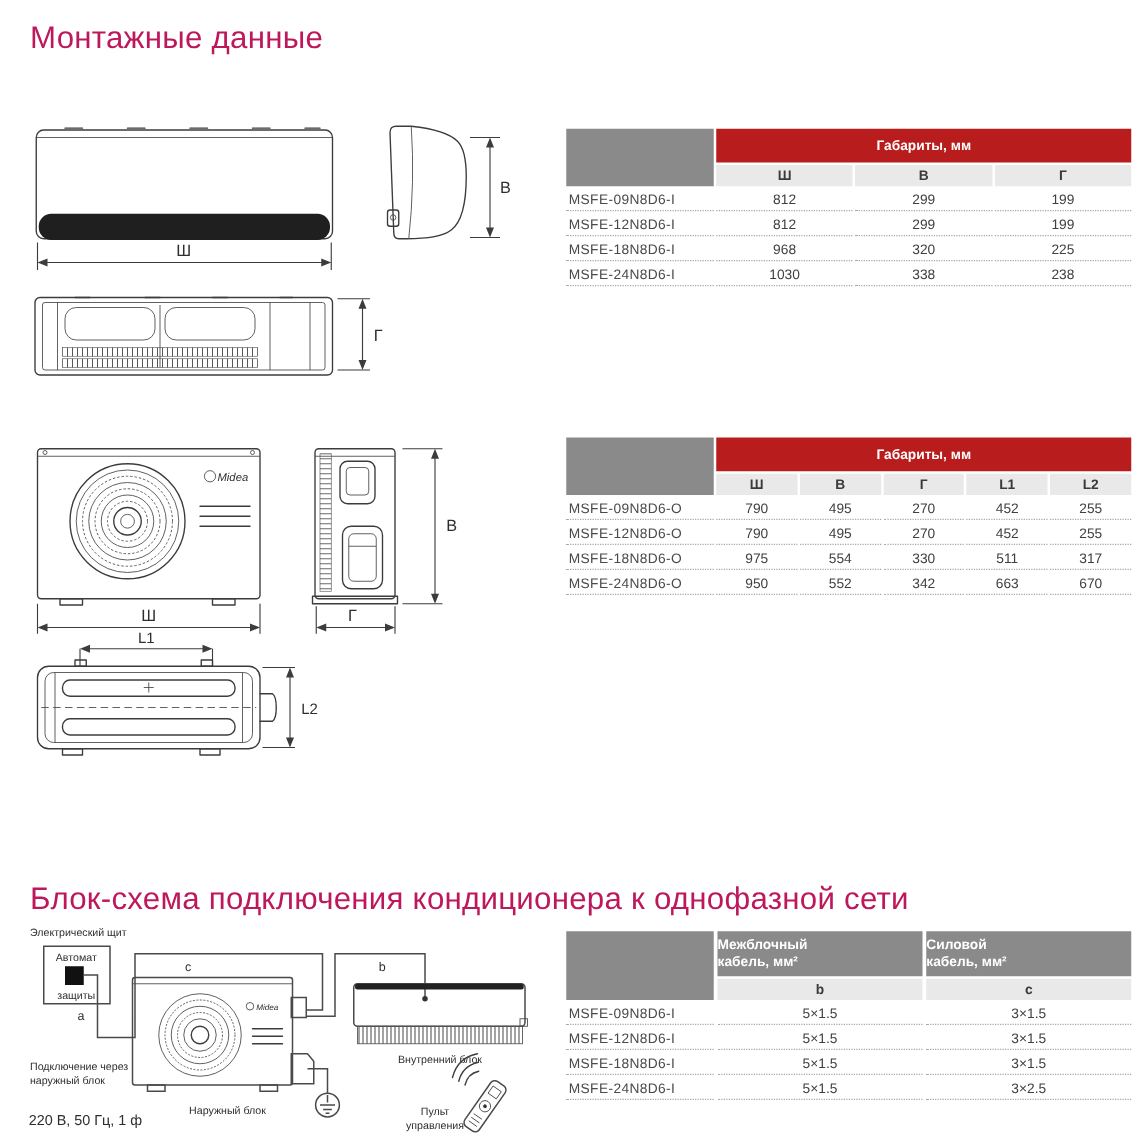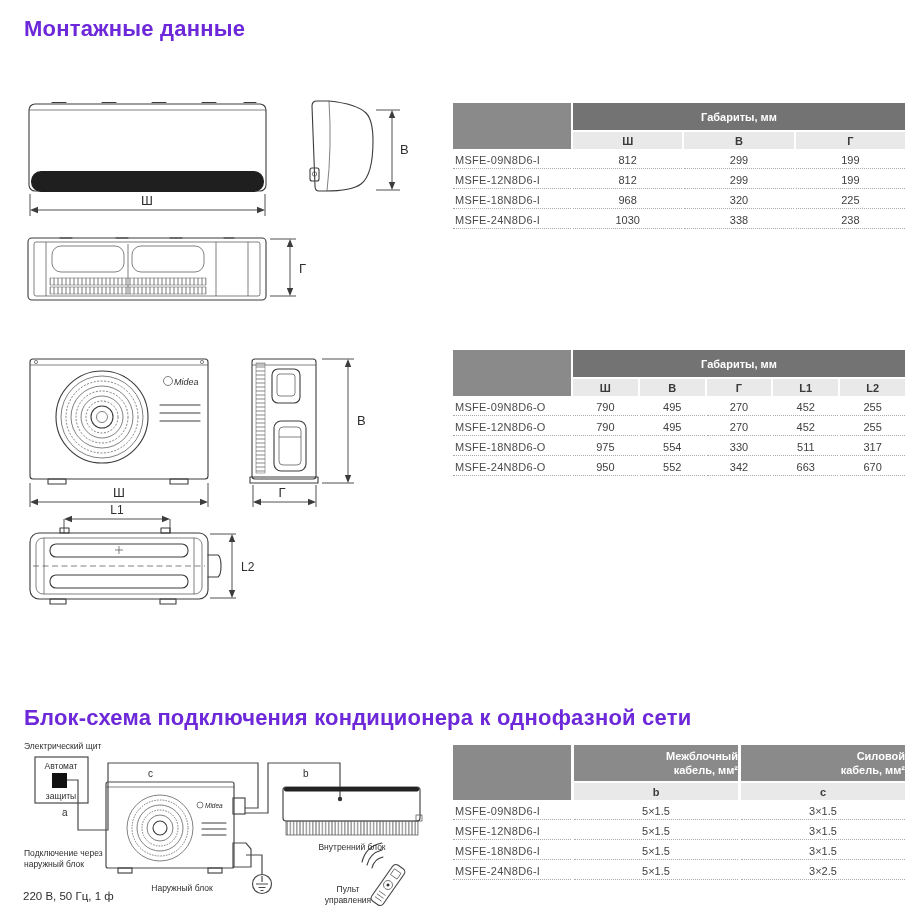--- a/index.html
+++ b/index.html
@@ -3,37 +3,37 @@
 <meta charset="utf-8">
 <style>
   * { margin:0; padding:0; box-sizing:border-box; }
   html,body { background:#fff; }
   body {
     position:relative; width:908px; height:912px; overflow:hidden;
     font-family:"Liberation Sans", sans-serif; color:#3d3d3d;
   }
   .abs { position:absolute; }
   h1.sec-title {
-    position:absolute; left:24px; font-size:22px; font-weight:700;
-    color:#6d28d9; white-space:nowrap; letter-spacing:.2px;
+    position:absolute; left:24px; font-size:25px; font-weight:400;
+    color:#be185d; white-space:nowrap; letter-spacing:.2px;
   }
   
   .spec-table { position:absolute; display:grid; column-gap:2px; row-gap:2px;
     width:452px; font-size:11px; }
   .t-ind { left:453px; top:103px; grid-template-columns:118px repeat(3,1fr);
     grid-template-rows:27px 17px repeat(4,18px); }
   .t-out { left:453px; top:350px; grid-template-columns:118px repeat(5,1fr);
     grid-template-rows:27px 17px repeat(4,18px); }
   .t-cab { left:453px; top:745px; grid-template-columns:118px repeat(2,1fr);
     column-gap:3px; grid-template-rows:36px 17px repeat(4,18px); }
   .blk { background:#8a8a8a; grid-column:1; grid-row:1/3; }
-  .ghead { grid-column:2/-1; background:#737373; color:#fff; font-weight:700;
+  .ghead { grid-column:2/-1; background:#b91c1c; color:#fff; font-weight:700;
     display:flex; align-items:center; justify-content:center; }
   .ghead2 { background:#8a8a8a; color:#fff; font-weight:700; display:flex;
-    flex-direction:column; align-items:flex-end; justify-content:center; line-height:1.3; }
+    flex-direction:column; align-items:flex-start; justify-content:center; line-height:1.3; }
   .sub { background:#e9e9e9; color:#3a3a3a; font-weight:700;
     display:flex; align-items:center; justify-content:center; }
   .model { display:flex; align-items:center; border-bottom:1px dotted #a9a9a9;
     color:#4a4a4a; letter-spacing:.3px; padding-left:2px; }
   .val { display:flex; align-items:center; justify-content:center;
     border-bottom:1px dotted #a9a9a9; color:#404040; }
   
   svg { display:block; }
   svg text { font-family:"Liberation Sans", sans-serif; fill:#2e2e2e; }
   .ln  { stroke:#3c3c3c; fill:none; stroke-width:1.1; stroke-linecap:round; stroke-linejoin:round; }

